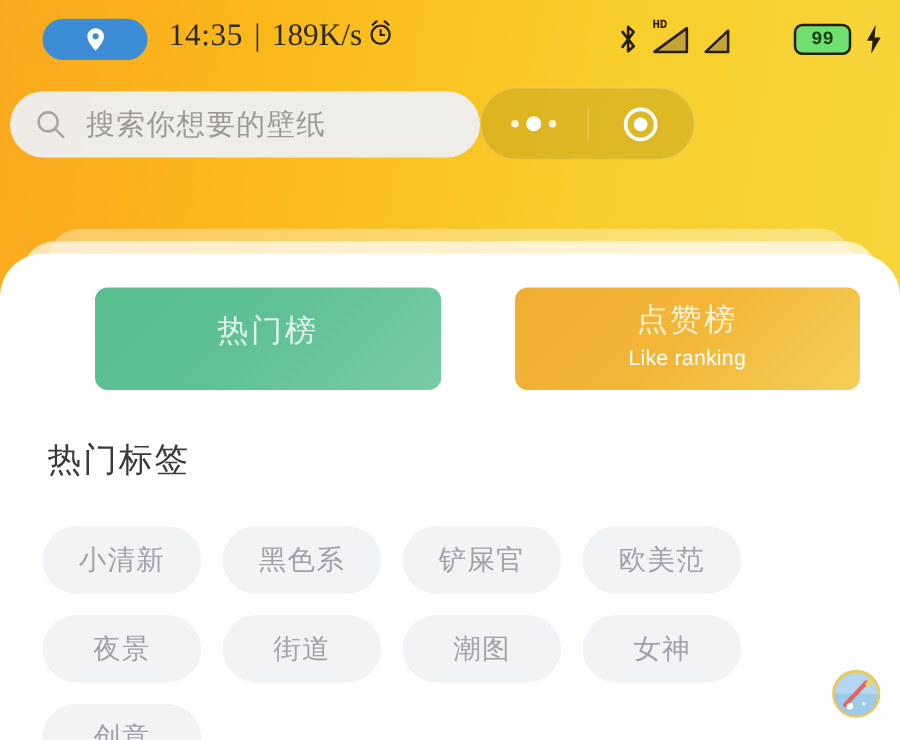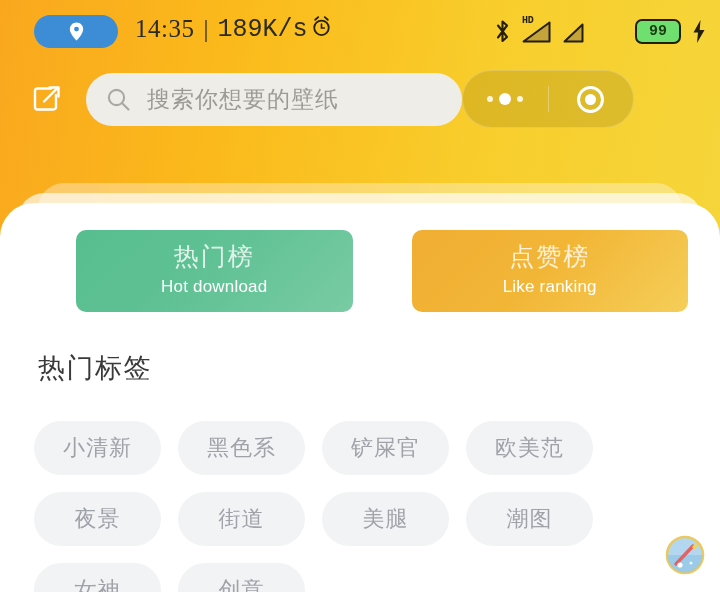--- a/index.html
+++ b/index.html
@@ -69,21 +69,21 @@
     margin: 0 9px;
     font-size: 25px;
     color: #2B2B24;
     font-family: "Liberation Serif", "DejaVu Serif", serif;
   }
 
   .status-speed {
     font-size: 25px;
     color: #2B2B24;
     white-space: nowrap;
-    font-family: Liberation Mono, monospace;
+    font-family: Liberation Serif, serif;
   }
 
   .alarm-icon {
     margin-left: 4px;
     width: 21px;
     height: 22px;
     display: block;
   }
 
   .status-spacer { flex: 1; }
@@ -131,20 +131,21 @@
 
   
   .header {
     position: absolute;
     top: 63px; left: 0;
     width: 572px;
     height: 72px;
     display: flex;
     align-items: center;
     padding: 0 16px 0 28px;
+    justify-content: flex-end;
   }
 
   .share-btn {
     width: 38px;
     height: 38px;
     flex: none;
     display: flex;
     align-items: center;
     justify-content: center;
   }
@@ -418,40 +419,38 @@
 
   <div class="panel-back2"></div>
   <div class="panel-back1"></div>
 
   <div class="panel">
 
     <div class="rank-row">
 
       <div class="rank-card green">
         <span class="rank-cn">热门榜</span>
-        <span class="rank-en">Hot download</span>
       </div>
 
       <div class="rank-card orange">
         <span class="rank-cn">点赞榜</span>
         <span class="rank-en">Like ranking</span>
       </div>
 
     </div>
 
     <div class="section-title">热门标签</div>
 
     <div class="tags">
       <div class="tag">小清新</div>
       <div class="tag">黑色系</div>
       <div class="tag">铲屎官</div>
       <div class="tag">欧美范</div>
       <div class="tag">夜景</div>
       <div class="tag">街道</div>
-      <div class="tag">美腿</div>
       <div class="tag">潮图</div>
       <div class="tag">女神</div>
       <div class="tag">创意</div>
     </div>
 
     <div class="watermark">
       <svg viewBox="0 0 46 46">
         <circle cx="23" cy="23" r="18" fill="#AFD5F0" stroke="#E8C85A" stroke-width="2.6"></circle>
         <path d="M5.5 23a17.5 17.5 0 0 0 35 0" fill="#8FC3E6" opacity="0.75"></path>
         <path d="M14 32L31 14" stroke="#E25B5B" stroke-width="3.4" stroke-linecap="round"></path>

